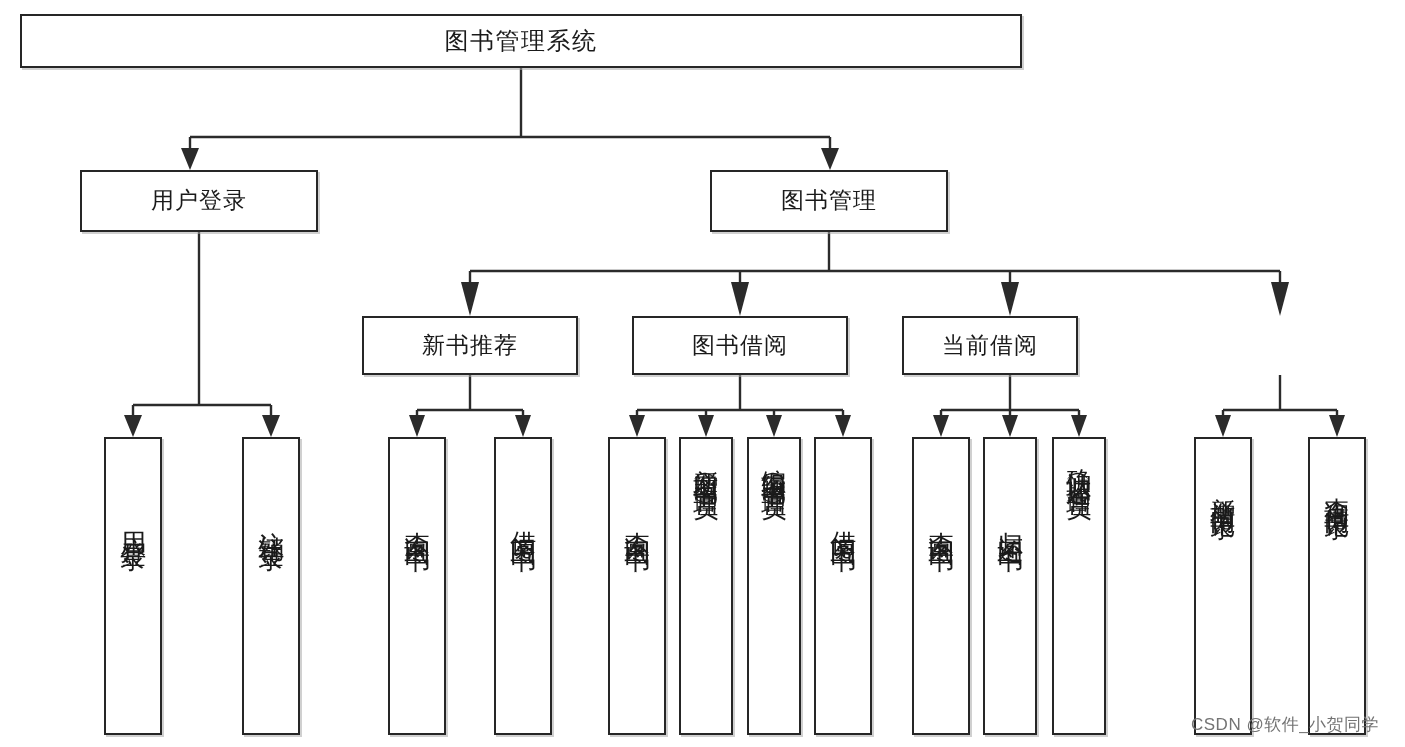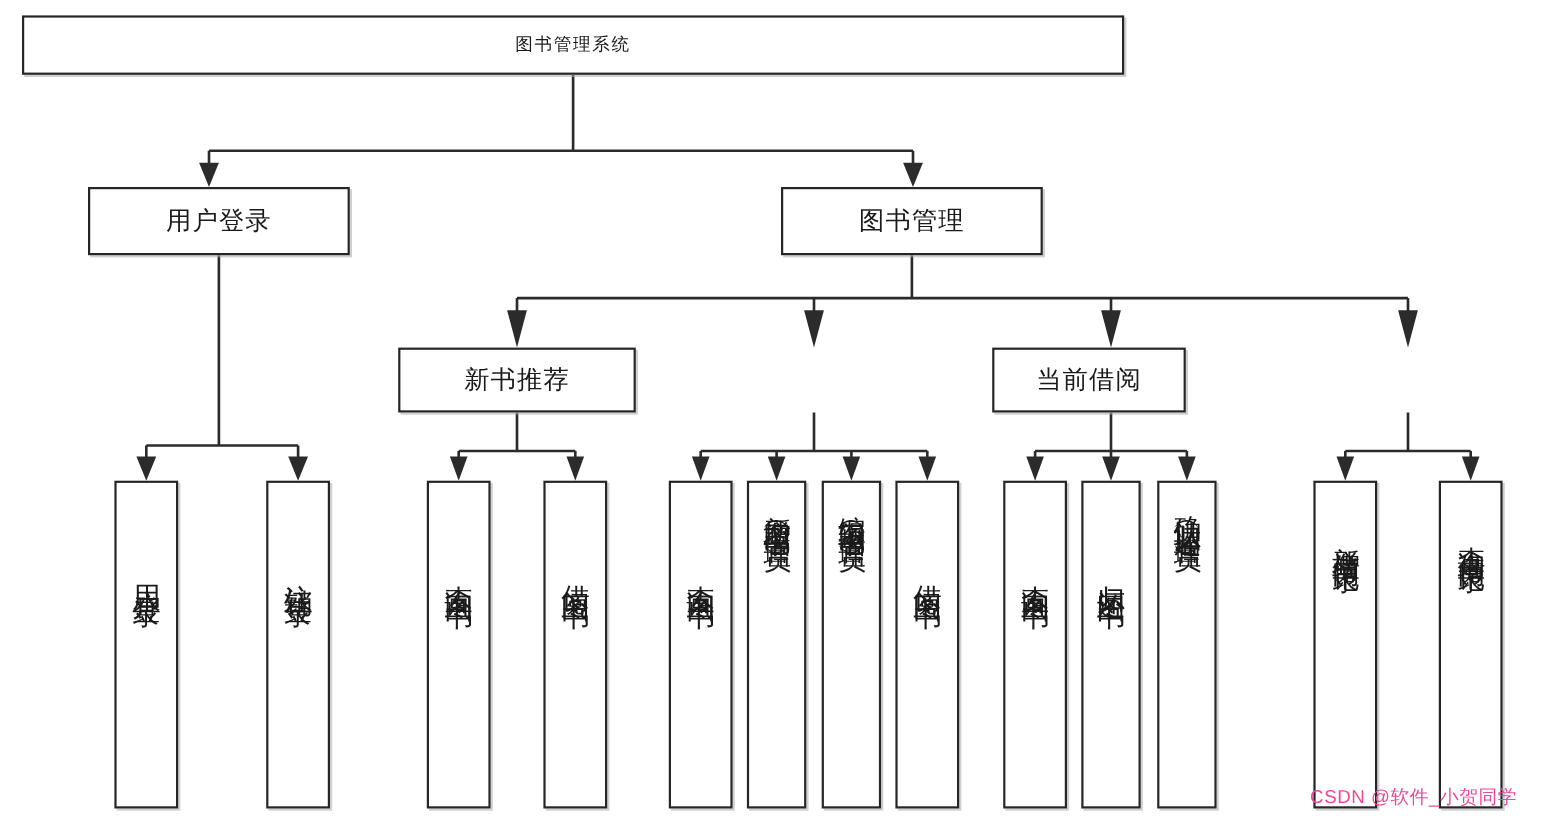--- a/index.html
+++ b/index.html
@@ -24,21 +24,21 @@
   .node .label{
     color:#1a1a1a;
     line-height:1.18;
     text-align:center;
     white-space:pre-line;
   }
   .node.horiz .label{
     font-size:23px;
     letter-spacing:1px;
   }
-  .node.root .label{font-size:16px;letter-spacing:1.5px;}
+  .node.root .label{font-size:24px;letter-spacing:1.5px;}
   .node.vert{
     align-items:flex-start;
     padding-top:14px;
   }
   .node.vert .label{
     writing-mode:vertical-rl;
     text-orientation:upright;
     font-size:26px;
     letter-spacing:5px;
     line-height:1.05;
@@ -57,21 +57,21 @@
   svg#edges path, svg#edges line{
     stroke:#2b2b2b;
     stroke-width:2.4;
     fill:none;
   }
   svg#edges .arrowhead{fill:#2b2b2b;stroke:none;}
   #watermark{
     position:absolute;
     left:1191px;top:713px;
     font-size:17px;
-    color:#ec4899;
+    color:#737373;
     letter-spacing:0.5px;
     white-space:nowrap;
     font-family:"Liberation Sans","DejaVu Sans",sans-serif;
   }
 </style>
 </head>
 <body>
 
 <div id="canvas">
 
@@ -145,20 +145,23 @@
   <div class="node horiz" style="left:80px;top:170px;width:238px;height:62px;">
     <span class="label">用户登录</span>
   </div>
   <div class="node horiz" style="left:362px;top:316px;width:216px;height:59px;">
     <span class="label">新书推荐</span>
   </div>
 
   <div class="node horiz" style="left:710px;top:170px;width:238px;height:62px;">
     <span class="label">图书管理</span>
   </div>
+  <div class="node horiz" style="left:632px;top:316px;width:216px;height:59px;">
+    <span class="label">图书借阅</span>
+  </div>
   <div class="node horiz" style="left:902px;top:316px;width:176px;height:59px;">
     <span class="label">当前借阅</span>
   </div>
 
   <div class="node vert" style="left:104px;top:437px;width:58px;height:298px;padding-top:72px;">
     <span class="label">用户登录</span>
   </div>
   <div class="node vert" style="left:242px;top:437px;width:58px;height:298px;padding-top:72px;">
     <span class="label">注销登录</span>
   </div>

